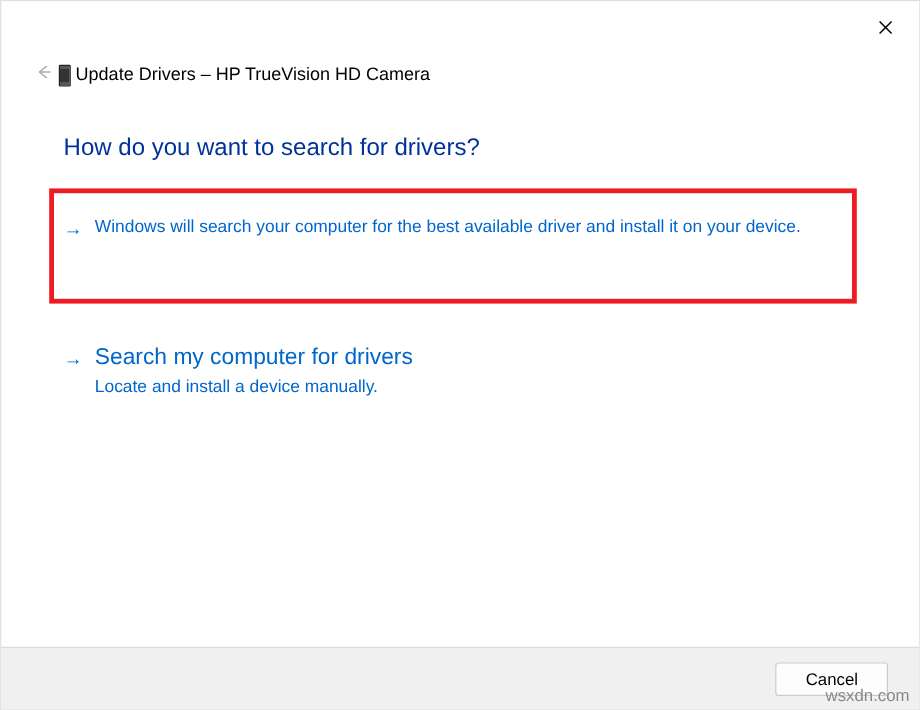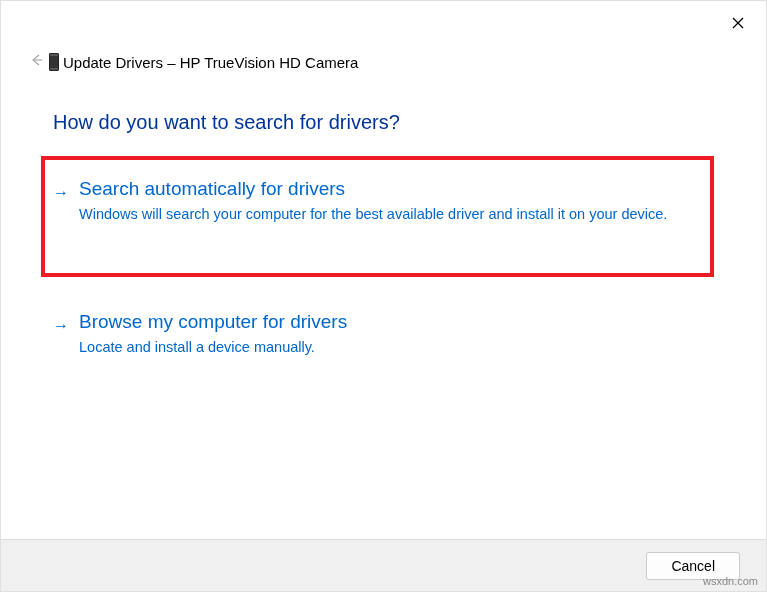--- a/index.html
+++ b/index.html
@@ -121,21 +121,21 @@
       border-radius: 3px;
       padding: 5px 24px;
       font-size: 14px;
       font-family: inherit;
       cursor: pointer;
     }
     .watermark {
       position: absolute;
       bottom: 4px;
       right: 8px;
-      font-size: 11px;
+      font-size: 14px;
       color: #888;
       z-index: 5;
     }
   </style>
 </head>
 <body>
 
 <button class="close-btn">
   <svg width="12" height="12" viewBox="0 0 12 12">
     <line x1="1" y1="1" x2="11" y2="11" stroke="#000" stroke-width="1.2"></line>
@@ -154,31 +154,30 @@
   <div class="header-title">Update Drivers – HP TrueVision HD Camera</div>
 </div>
 
 <div class="main-content">
   <div class="question">How do you want to search for drivers?</div>
 
   <div class="option highlighted">
     <div class="option-inner">
       <span class="option-arrow">→</span>
       <div class="option-text">
-        <div class="option-title">Search automatically for drivers</div>
         <div class="option-desc">Windows will search your computer for the best available driver and install it on your device.</div>
       </div>
     </div>
   </div>
 
   <div class="option">
     <div class="option-inner">
       <span class="option-arrow">→</span>
       <div class="option-text">
-        <div class="option-title">Browse my computer for drivers</div>
+        <div class="option-title">Search my computer for drivers</div>
         <div class="option-desc">Locate and install a device manually.</div>
       </div>
     </div>
   </div>
 </div>
 
 <div class="footer">
   <button class="cancel-btn">Cancel</button>
 </div>
 

